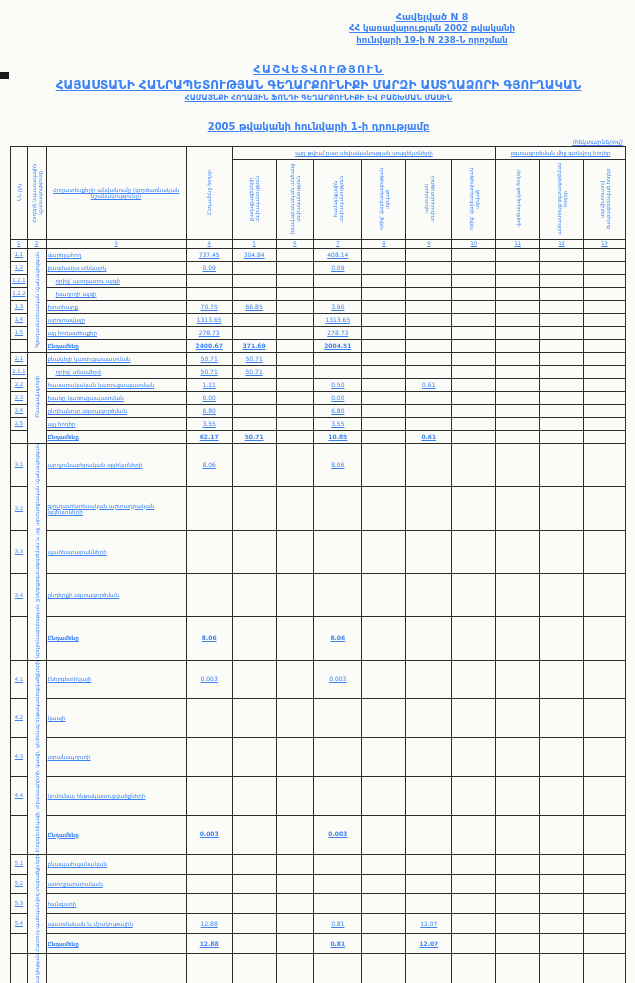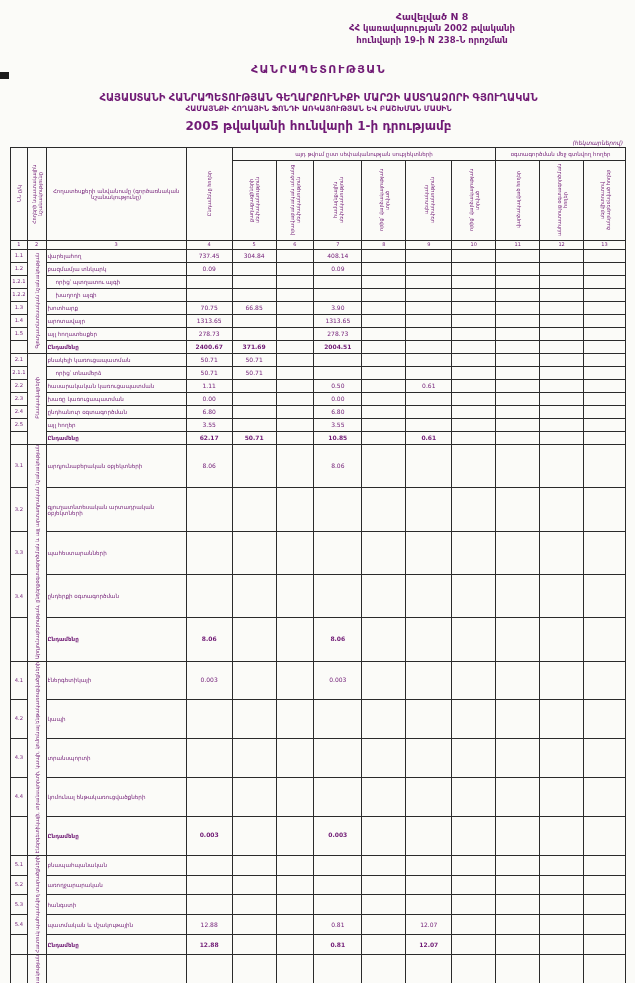--- a/index.html
+++ b/index.html
@@ -3,33 +3,34 @@
 <meta charset="utf-8">
 <style>
   * { box-sizing: border-box; }
   html,body { margin:0; padding:0; }
   body { background:#fbfbf8; width:635px; height:983px; overflow:hidden; }
   .page {
     position:relative;
     width:635px; height:983px;
     padding:10px 8px 0 10px;
     font-family:"DejaVu Sans", sans-serif;
-    color:#701a75;
+    color:#3b82f6;
     background:#fbfbf8;
+    text-decoration:underline;
   }
   .artifact { position:absolute; left:0; top:72px; width:9px; height:7px; background:#1c1c1c; }
 
   .appendix { margin:0 60px 0 auto; width:270px; text-align:center; font-weight:bold; font-size:8.5px; line-height:1.4; }
   .appendix .l1 { font-size:9.5px; }
 
   .titleblock { text-align:center; margin-top:16px; font-weight:bold; }
   .t1 { font-size:11px; letter-spacing:1.5px; }
-  .t2 { font-size:10px; margin-top:16px; }
+  .t2 { font-size:12px; margin-top:2px; }
   .t3 { font-size:7.5px; margin-top:1px; }
-  .t4 { font-size:12px; margin-top:6px; }
+  .t4 { font-size:10px; margin-top:19px; }
 
   .unit { text-align:right; font-size:6px; font-style:italic; margin:6px 4px 1px 0; }
 
   table { border-collapse:collapse; width:616px; table-layout:fixed; }
   th, td { border:1px solid #2b2b2b; padding:0 1px; font-size:6px; line-height:1.1; overflow:hidden; }
   thead th { font-weight:normal; vertical-align:middle; }
   .band { font-size:5.5px; height:13px; }
   .corner { font-size:5.5px; }
   .vert { writing-mode:vertical-rl; transform:rotate(180deg); display:inline-block; font-size:5px; line-height:1.2; white-space:normal; max-height:76px; }
   th.vh { height:80px; }
@@ -50,23 +51,23 @@
 <div class="page">
   <div class="artifact"></div>
 
   <div class="appendix">
     <div class="l1">Հավելված N 8</div>
     <div>ՀՀ կառավարության 2002 թվականի</div>
     <div>հունվարի 19-ի N 238-Ն որոշման</div>
   </div>
 
   <div class="titleblock">
-    <div class="t1">ՀԱՆՐԱՊԵՏՈՒԹՅԱՆ</div>
+    <div class="t1">ՀԱՇՎԵՏՎՈՒԹՅՈՒՆ</div>
     <div class="t2">ՀԱՅԱՍՏԱՆԻ ՀԱՆՐԱՊԵՏՈՒԹՅԱՆ ԳԵՂԱՐՔՈՒՆԻՔԻ ՄԱՐԶԻ ԱՍՏՂԱՁՈՐԻ ԳՅՈՒՂԱԿԱՆ</div>
-    <div class="t3">ՀԱՄԱՅՆՔԻ ՀՈՂԱՅԻՆ ՖՈՆԴԻ ԱՌԿԱՅՈՒԹՅԱՆ ԵՎ ԲԱՇԽՄԱՆ ՄԱՍԻՆ</div>
+    <div class="t3">ՀԱՄԱՅՆՔԻ ՀՈՂԱՅԻՆ ՖՈՆԴԻ ԳԵՂԱՐՔՈՒՆԻՔԻ ԵՎ ԲԱՇԽՄԱՆ ՄԱՍԻՆ</div>
     <div class="t4">2005 թվականի հունվարի 1-ի դրությամբ</div>
   </div>
 
   <div class="unit">(հեկտարներով)</div>
 
   <table>
     <colgroup>
       <col style="width:16px">
         <col style="width:18px">
         <col style="width:134px">

